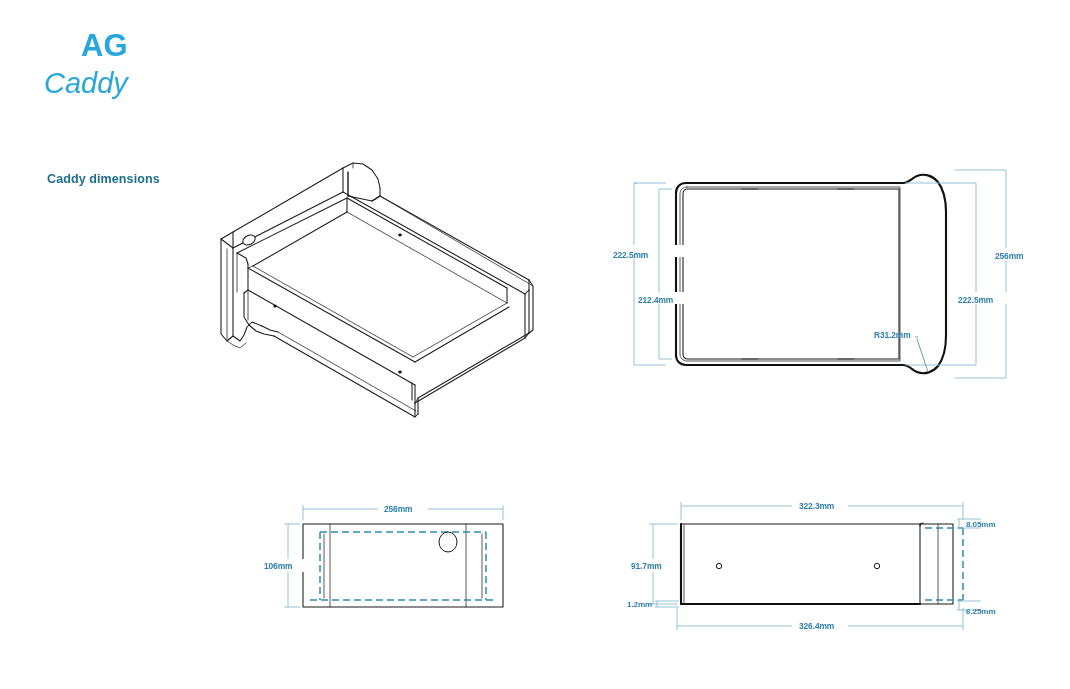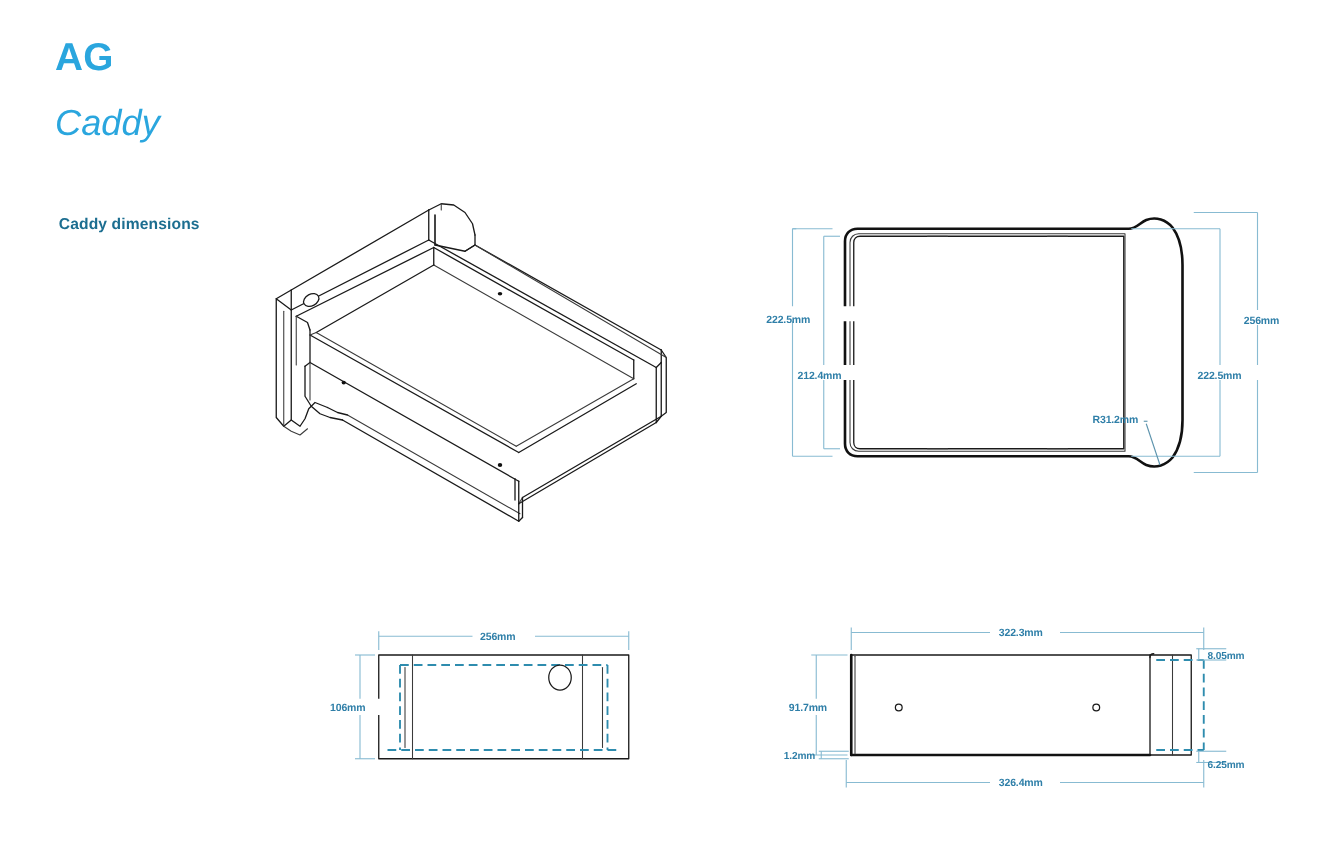--- a/index.html
+++ b/index.html
@@ -20,35 +20,36 @@
     inset: 0;
     width: 1070px;
     height: 689px;
   }
 
   
   .title-block {
     position: absolute;
     left: 44px;
     top: 30px;
+    text-align: right;
   }
   .brand {
     font-size: 31px;
     font-weight: bold;
     color: #2AA6DE;
     letter-spacing: 0.2px;
     line-height: 1.05;
   }
   .model {
     font-size: 29px;
     font-style: italic;
     font-weight: normal;
     color: #2AA6DE;
     line-height: 1.25;
-    margin-top: 18px;
+    margin-top: 2px;
   }
   .section-heading {
     position: absolute;
     left: 47px;
     top: 172px;
     font-size: 12.5px;
     font-weight: bold;
     color: #1C6E90;
     letter-spacing: 0.1px;
   }

